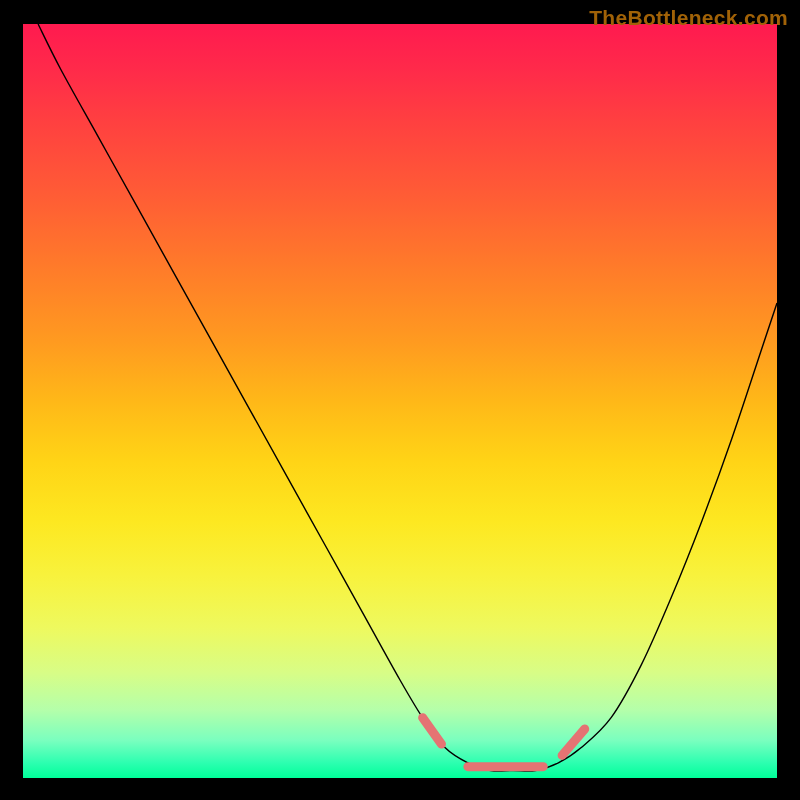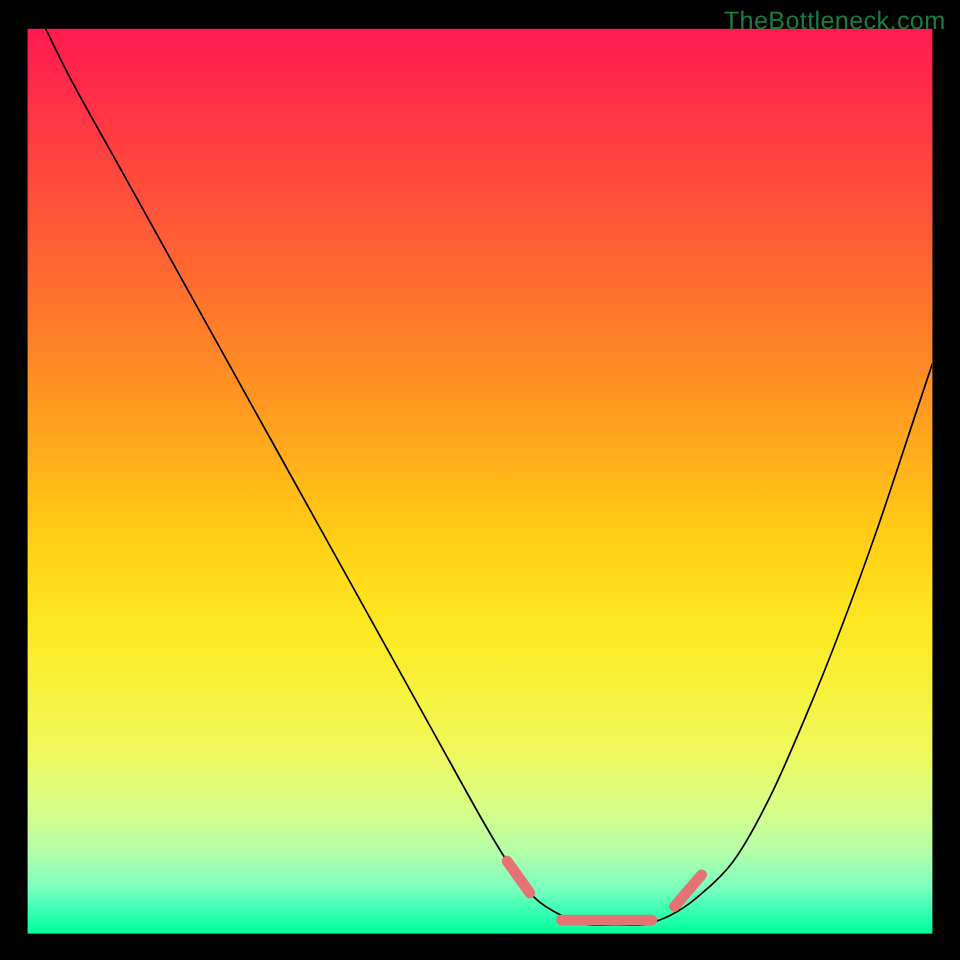--- a/index.html
+++ b/index.html
@@ -1,17 +1,17 @@
 <!DOCTYPE html>
 <html><head>
 <meta charset="utf-8">
 <style>
   * { margin: 0; padding: 0; box-sizing: border-box; }
   body { width: 800px; height: 800px; background: #000; position: relative; font-family: Arial, sans-serif; }
-  .watermark { position: absolute; top: 6px; right: 12px; color: #15803d; font-size: 21px; font-weight: 400; letter-spacing: 0.3px; z-index: 10; }
+  .watermark { position: absolute; top: 6px; right: 12px; color: #a16207; font-size: 21px; font-weight: 700; letter-spacing: 0.3px; z-index: 10; }
   .plot-area { position: absolute; left: 23px; top: 24px; width: 754px; height: 754px; }
   .gradient-bg { position: absolute; left: 0; top: 0; width: 100%; height: 100%; background: linear-gradient(to bottom,
       #ff1a4f 0%,
       #ff2a4a 6%,
       #ff4040 13%,
       #ff5a36 22%,
       #ff7a2a 32%,
       #ff9a20 42%,
       #ffb818 50%,
       #ffd416 58%,

